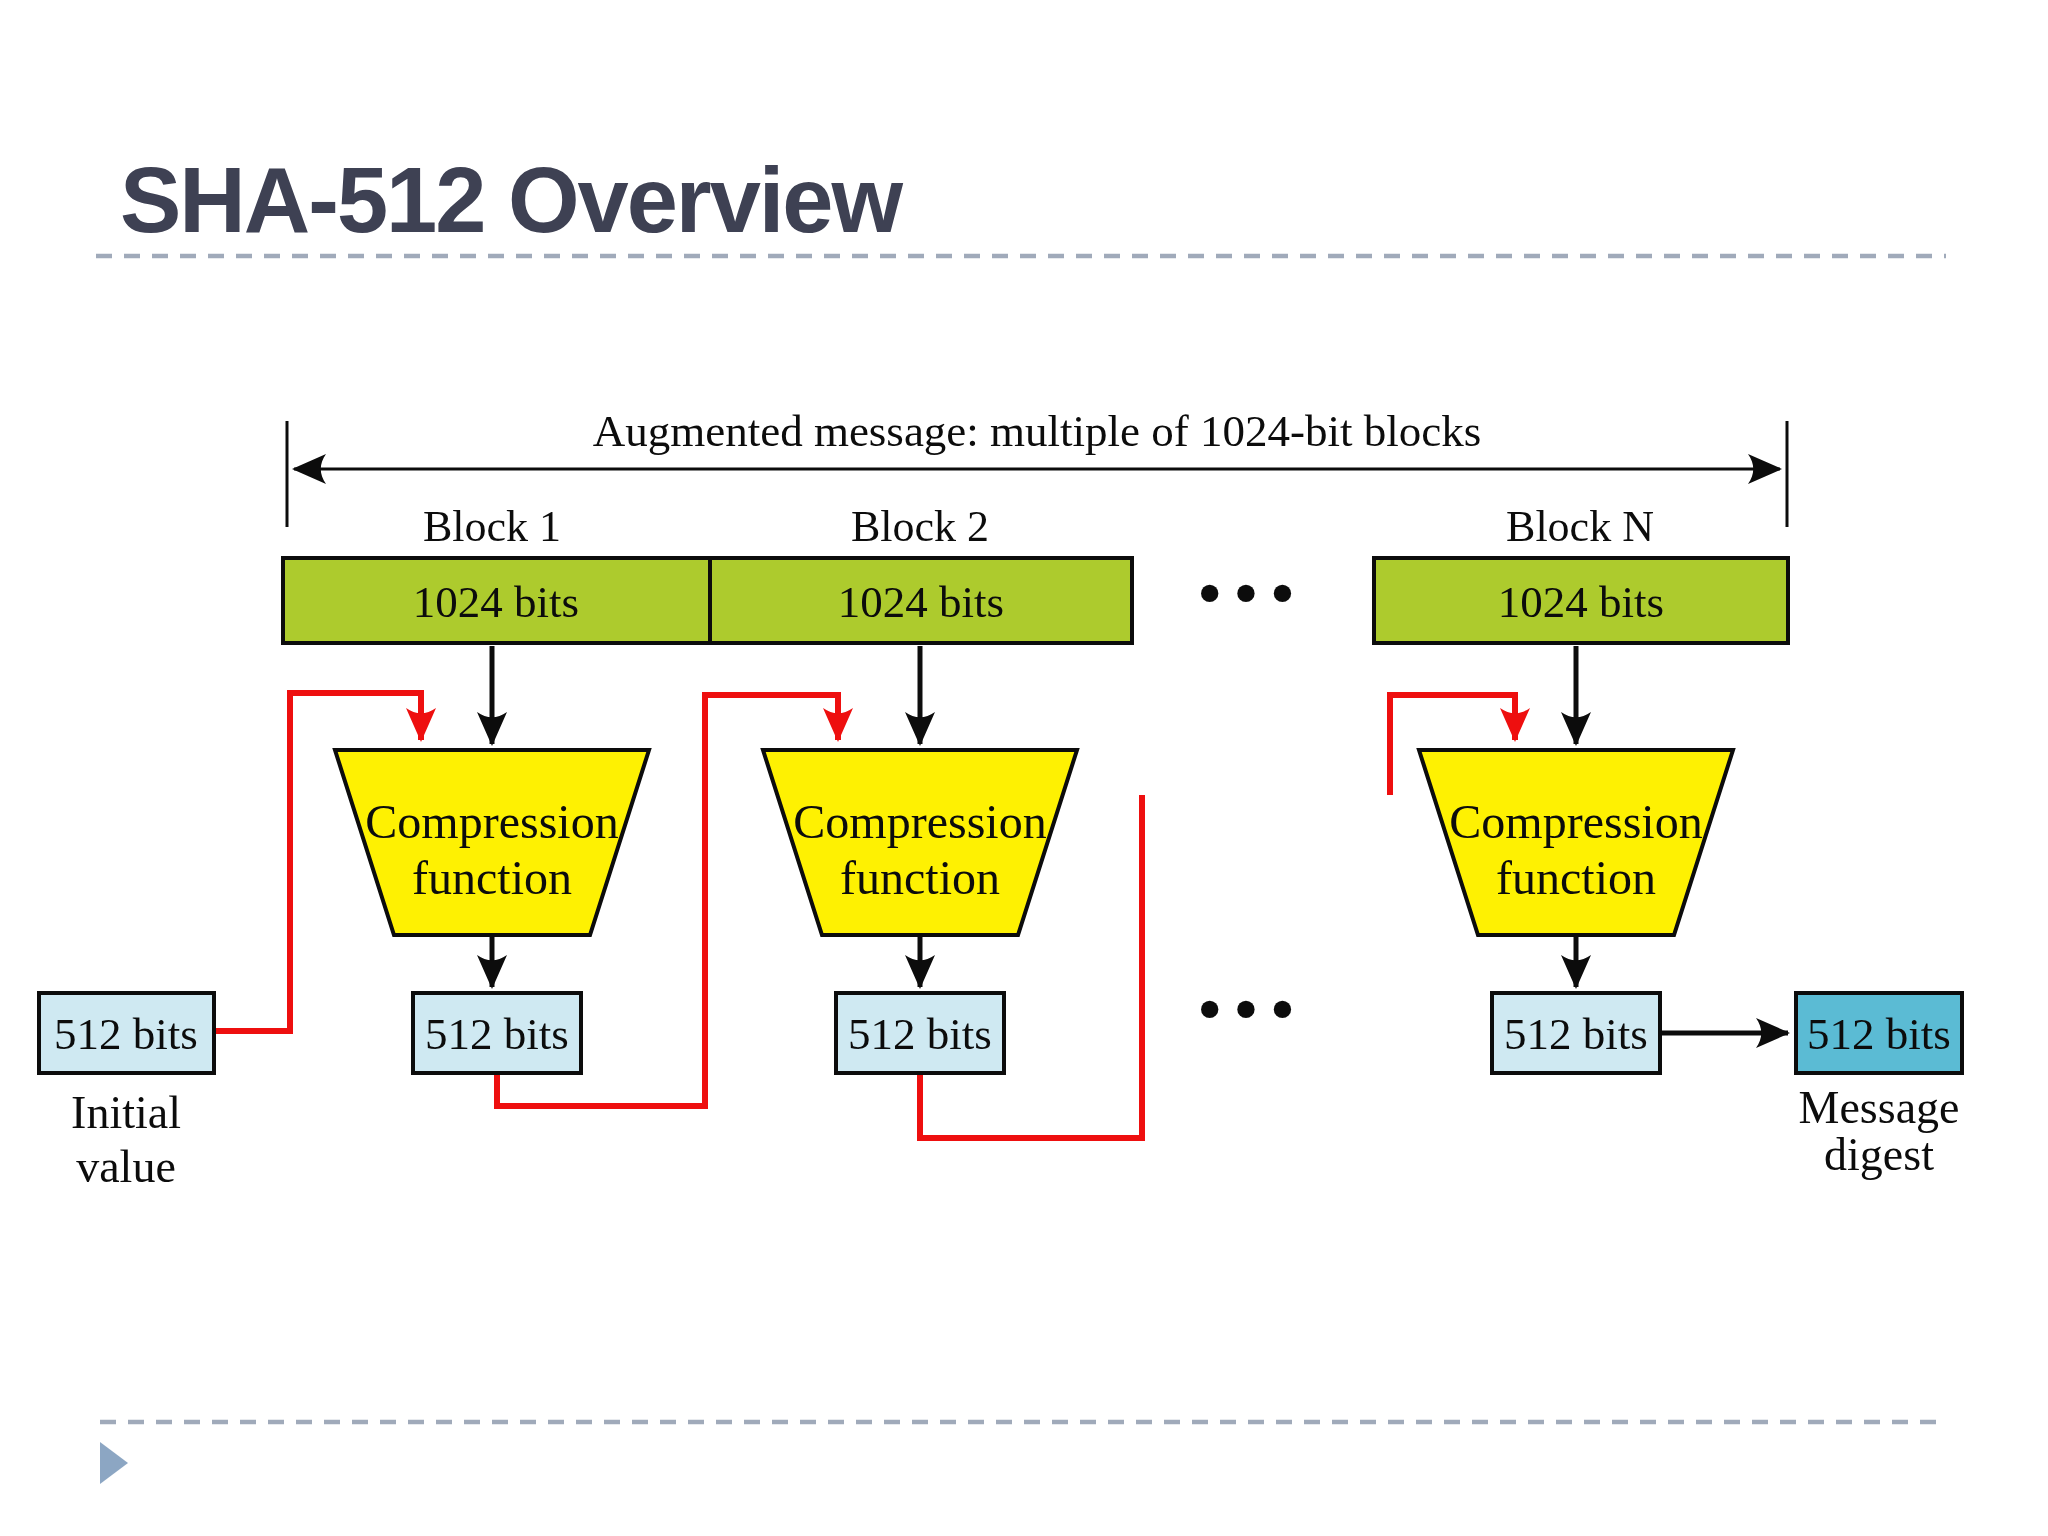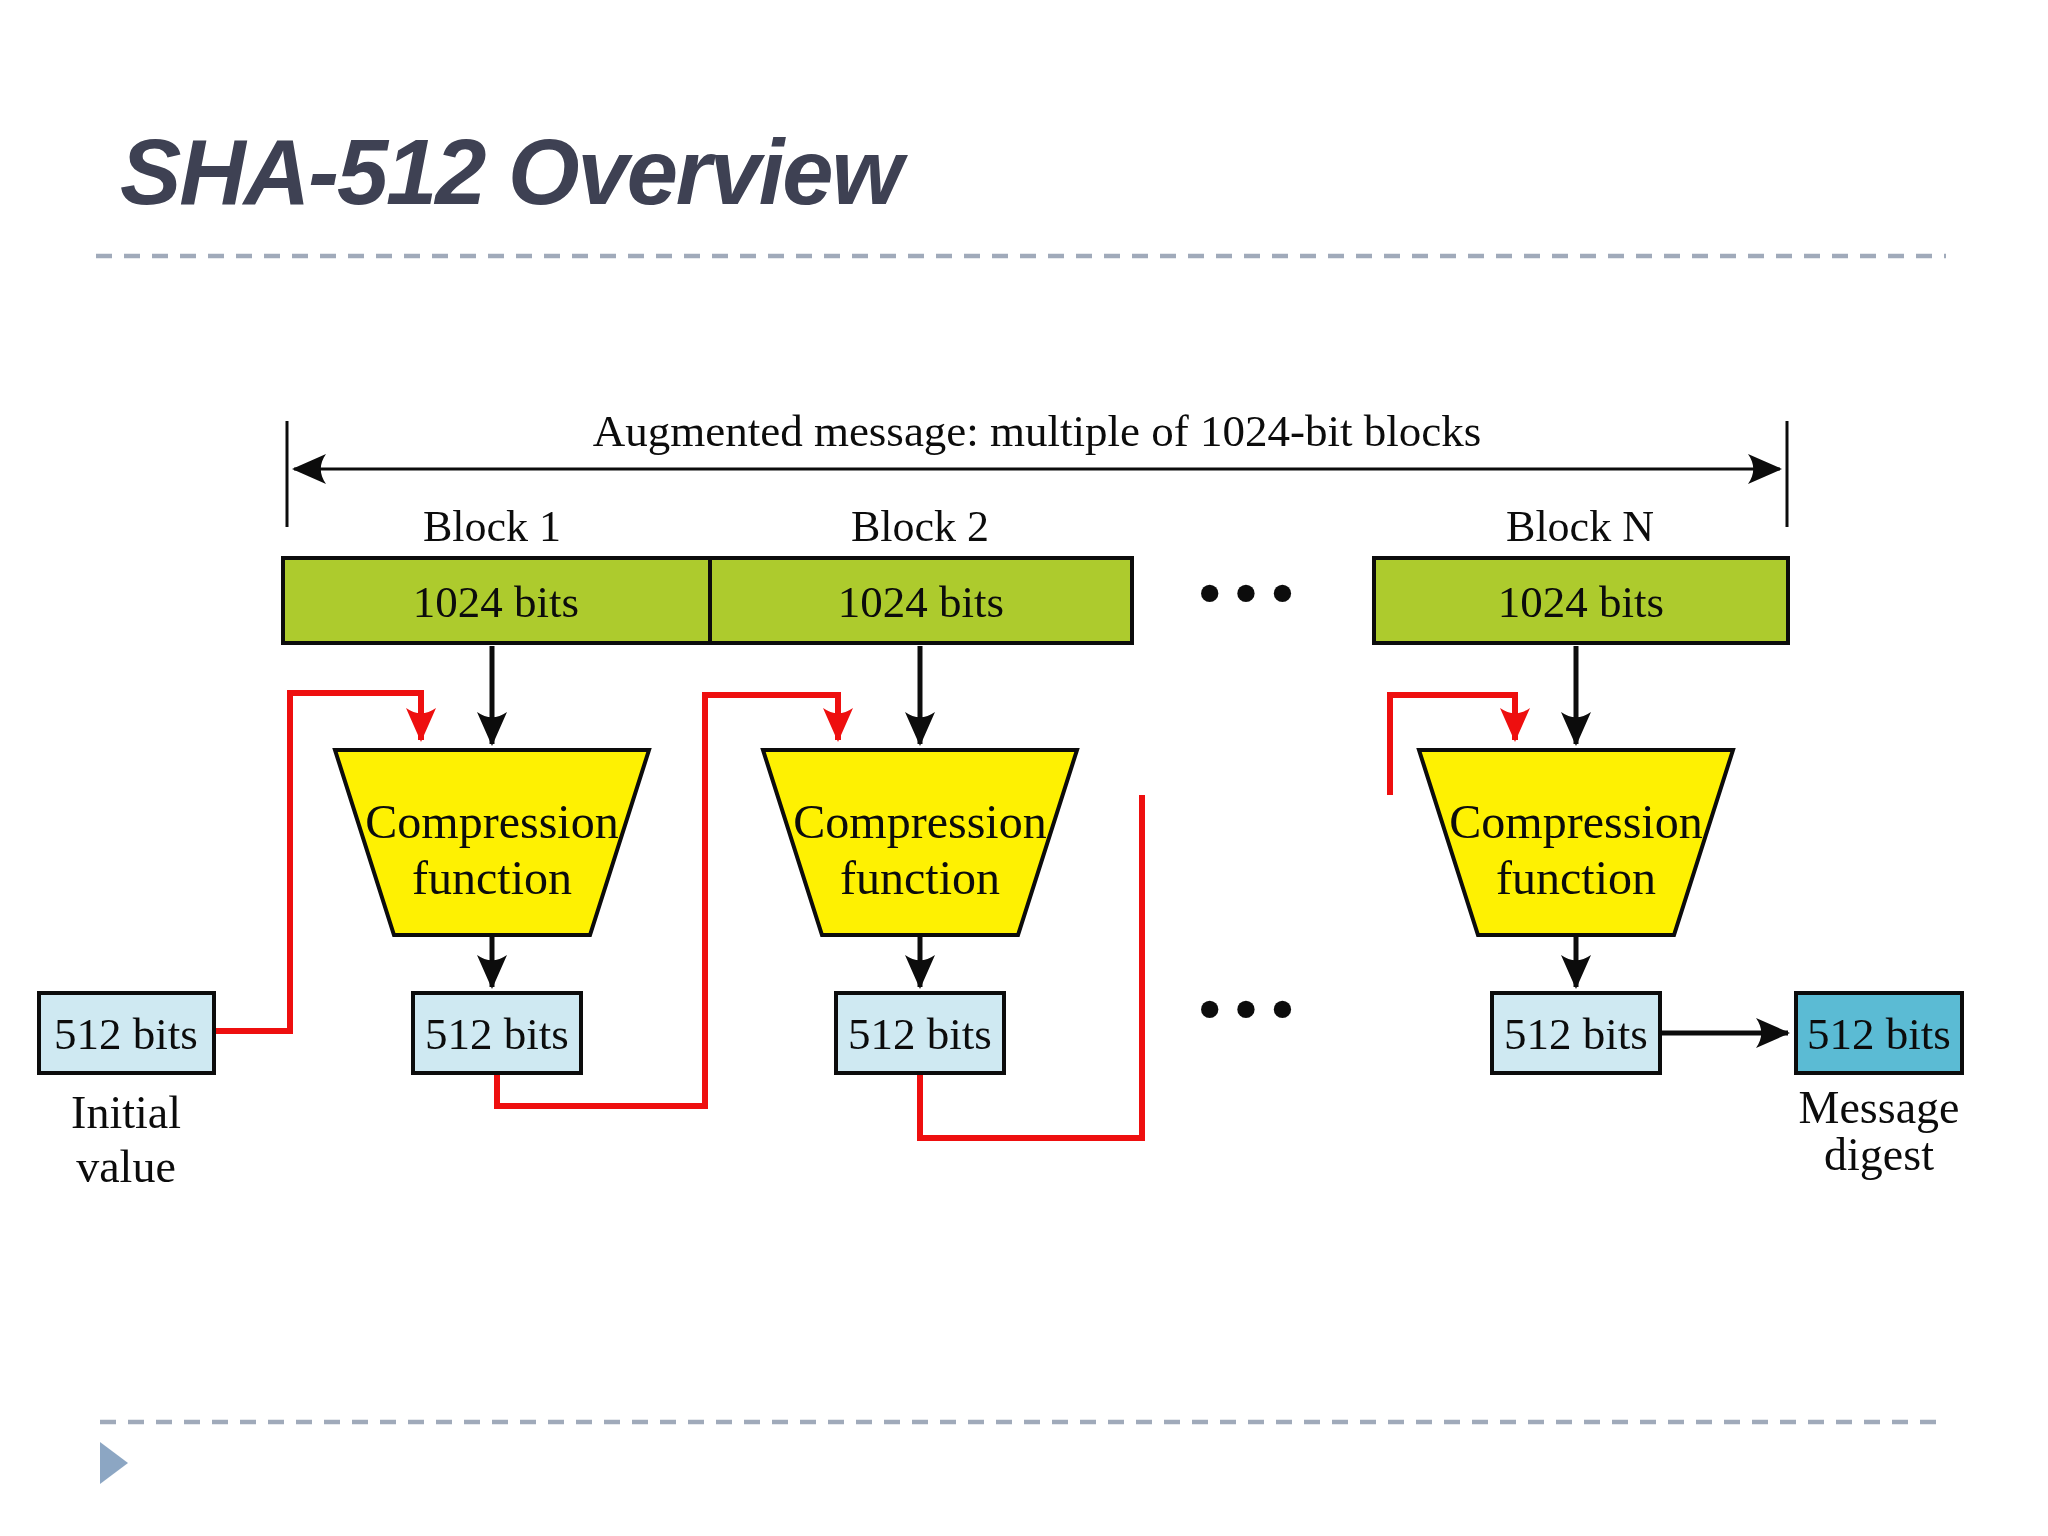--- a/index.html
+++ b/index.html
@@ -5,28 +5,27 @@
   html,body{margin:0;padding:0;background:#ffffff;}
   .slide{
     position:relative;
     width:2048px;height:1536px;
     background:#ffffff;
     overflow:hidden;
     font-family:"Liberation Sans",sans-serif;
   }
   .slide-title{
     position:absolute;
-    left:120px;top:126px;
+    left:120px;top:154px;
     font-size:92px;
     font-weight:700;
     letter-spacing:-2px;
     color:#3e4153;
     line-height:1;
     white-space:nowrap;
-    font-style:italic;
   }
   svg.diagram{position:absolute;left:0;top:0;}
   svg.diagram text{
     font-family:"Liberation Serif","DejaVu Serif",serif;
     fill:#0c0c0c;
   }
   .t-span{font-size:45px;}
   .t-block{font-size:44px;}
   .t-bits{font-size:45px;}
   .t-func{font-size:48px;}

